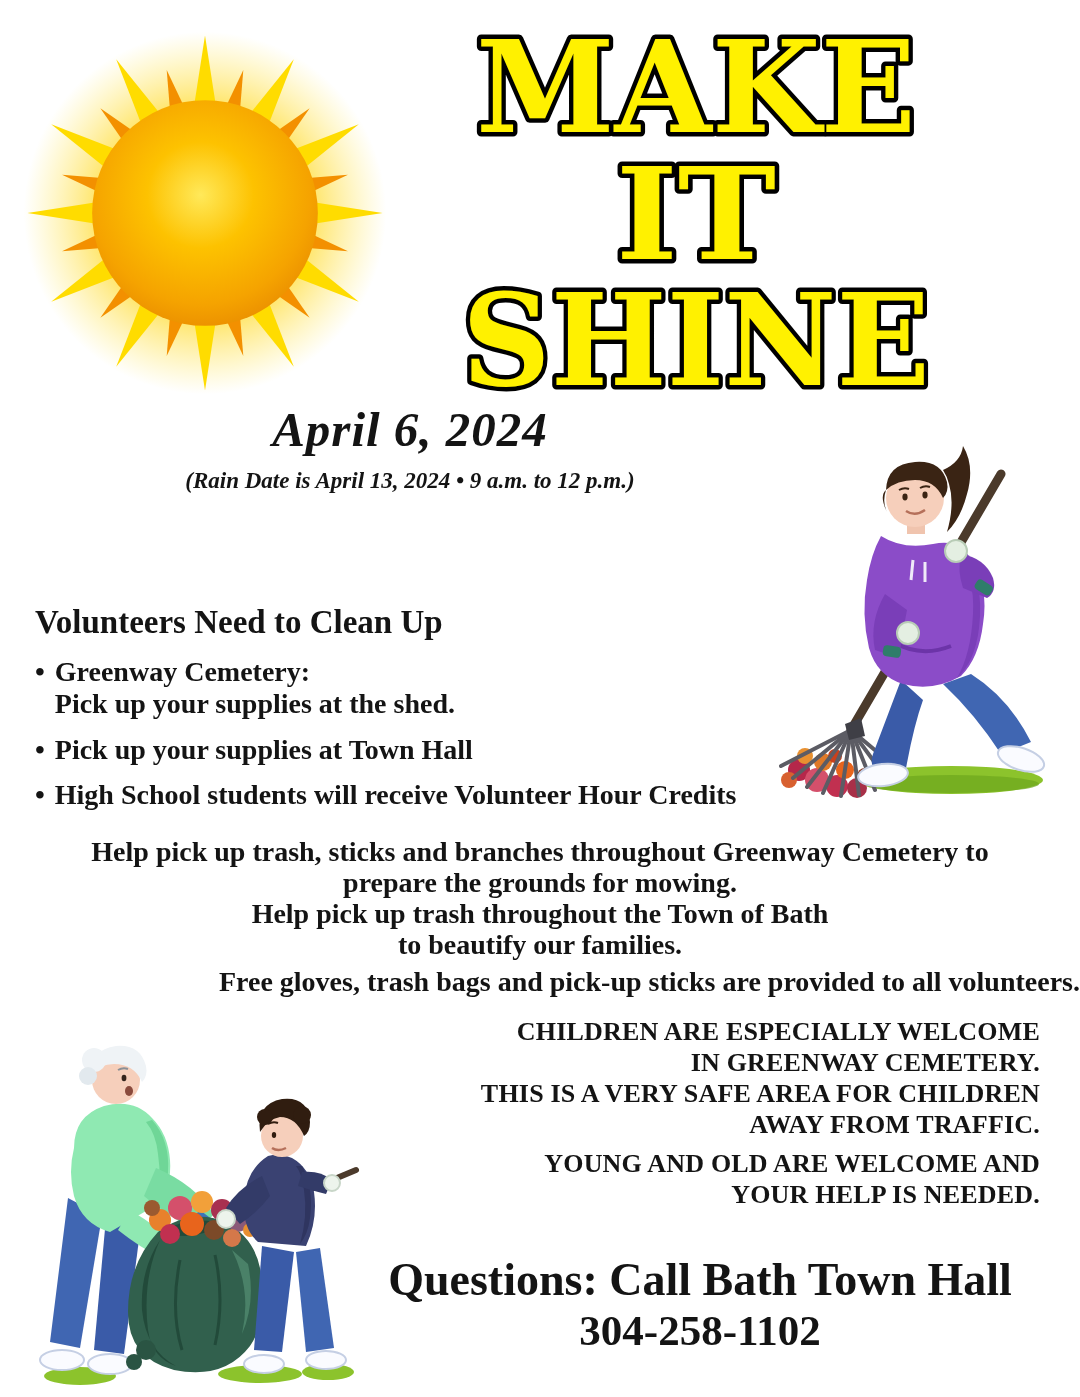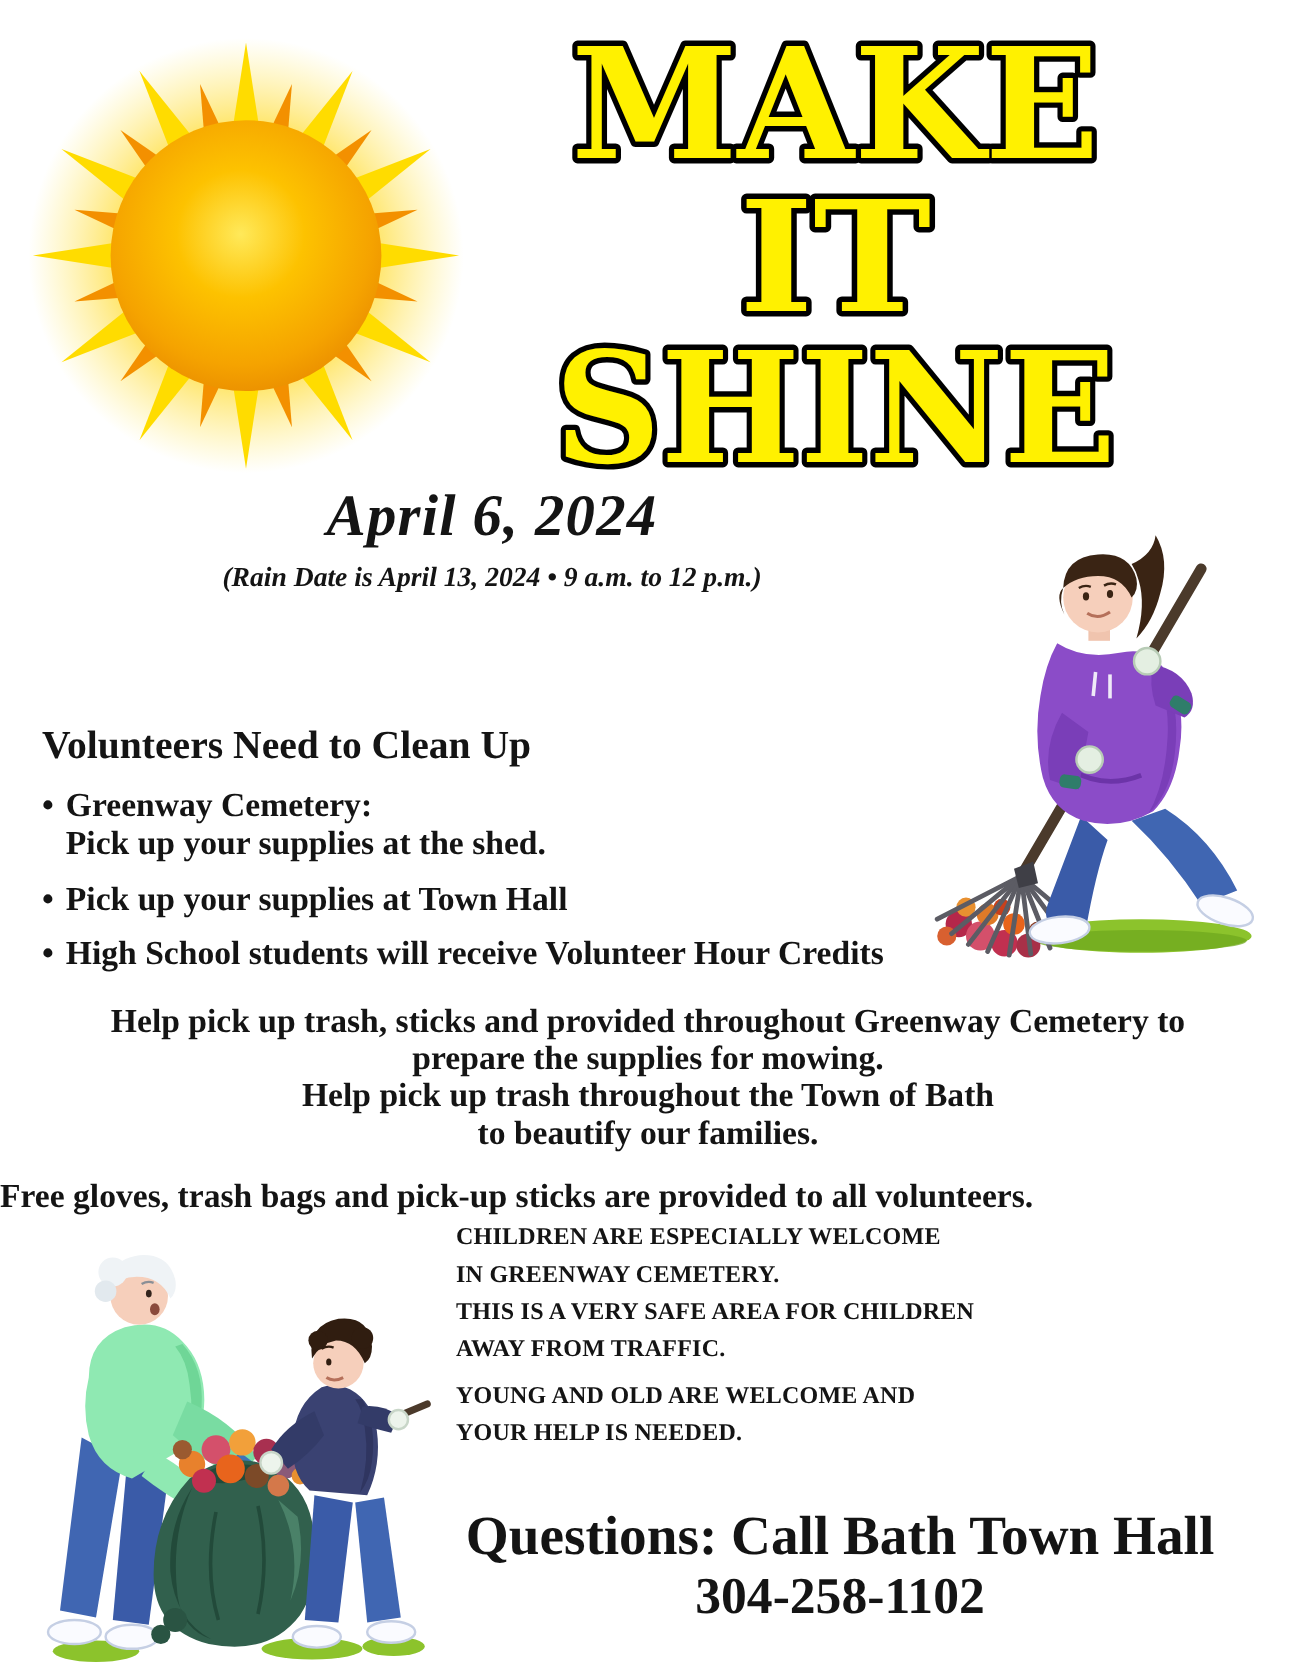--- a/index.html
+++ b/index.html
@@ -29,26 +29,26 @@
 
   
   .volunteers{left:35px;top:604px;width:800px;}
   .vol-heading{font-size:33px;font-weight:700;margin-bottom:15px;}
   .bullet{display:flex;font-size:28px;font-weight:700;line-height:1.16;margin-bottom:13px;}
   .bullet .dot{margin-right:10px;flex:0 0 auto;}
 
   
   .help-block{left:0;top:836px;width:1080px;}
   .help-line{font-size:28px;font-weight:700;line-height:31px;text-align:center;}
-  .gloves-note{left:0;top:966px;width:1080px;font-size:28px;font-weight:700;text-align:left;margin-top:16px;}
+  .gloves-note{left:0;top:966px;width:1080px;font-size:28px;font-weight:700;text-align:right;}
 
   
   .children-block{left:380px;top:1016px;width:660px;}
   .welcome-block{left:380px;top:1148px;width:660px;}
-  .caps-line{font-size:20px;font-weight:700;line-height:31px;text-align:left;letter-spacing:.2px;}
+  .caps-line{font-size:26px;font-weight:700;line-height:31px;text-align:right;letter-spacing:.2px;}
 
   
   .contact-block{left:330px;top:1254px;width:740px;text-align:center;}
   .contact-heading{font-size:46px;font-weight:700;line-height:1.12;}
   .contact-phone{font-size:43px;font-weight:700;}
 </style>
 </head>
 <body>
 
 <svg class="abs" style="left:20px;top:28px;" width="370" height="370" viewBox="0 0 200 200" aria-hidden="true">
@@ -198,22 +198,22 @@
   <div class="bullet">
     <span class="dot">•</span>
     <div>
       <div>High School students will receive Volunteer Hour Credits</div>
       <div></div>
     </div>
   </div>
 </div>
 
 <div class="abs help-block">
-  <div class="help-line">Help pick up trash, sticks and provided throughout Greenway Cemetery to</div>
-  <div class="help-line">prepare the supplies for mowing.</div>
+  <div class="help-line">Help pick up trash, sticks and branches throughout Greenway Cemetery to</div>
+  <div class="help-line">prepare the grounds for mowing.</div>
   <div class="help-line">Help pick up trash throughout the Town of Bath</div>
   <div class="help-line">to beautify our families.</div>
 </div>
 
 <div class="abs gloves-note">Free gloves, trash bags and pick-up sticks are provided to all volunteers.</div>
 
 <div class="abs children-block">
   <div class="caps-line">CHILDREN ARE ESPECIALLY WELCOME</div>
   <div class="caps-line">IN GREENWAY CEMETERY.</div>
   <div class="caps-line">THIS IS A VERY SAFE AREA FOR CHILDREN</div>

